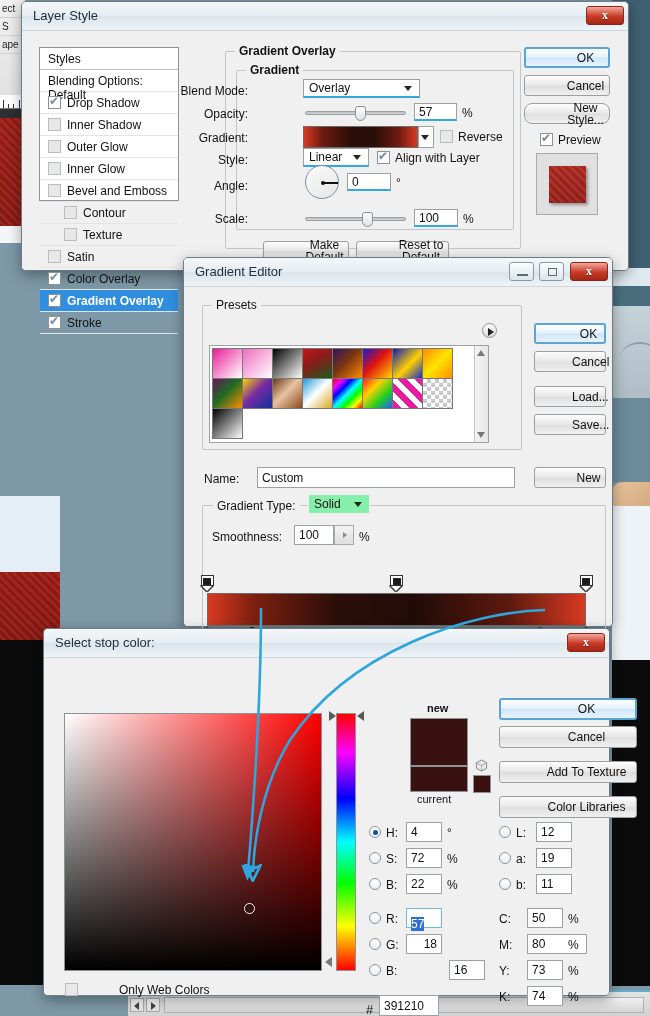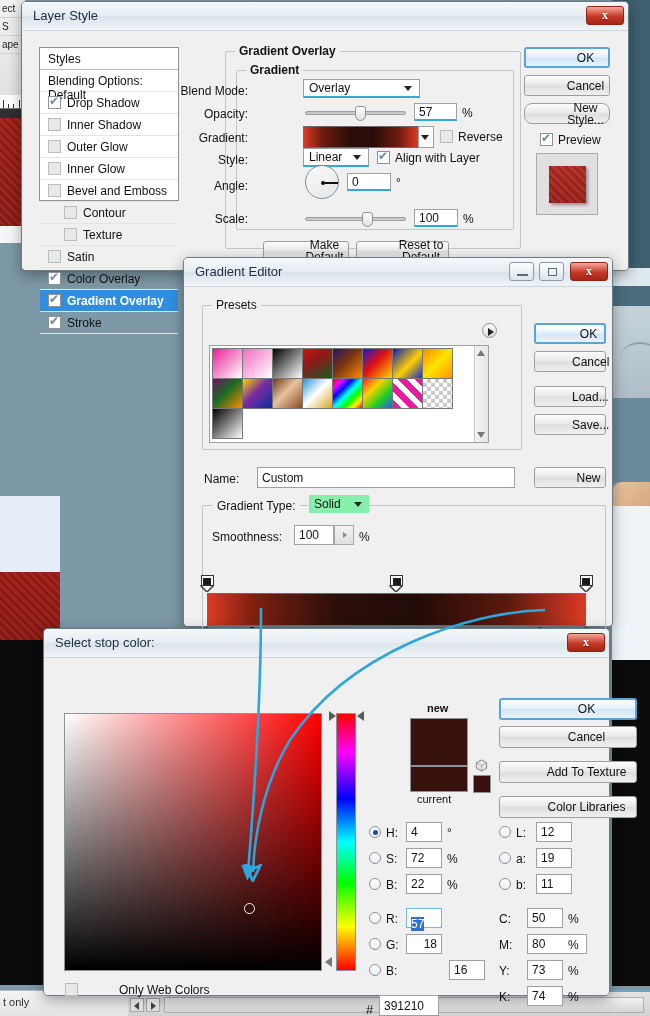--- a/index.html
+++ b/index.html
@@ -250,21 +250,20 @@
       <b></b>
     </div>
   <div class="r-blue"></div>
   <div class="r-skin"></div>
   <div class="r-white2"></div>
   <div class="r-sep"></div>
   <div class="r-blk"></div>
 </div>
 
 <div class="status-strip">
-  <div class="status-left">t only</div>
   <div class="hscroll">
     <div class="arrow" style="left:2px">
       <div class="tri" style="border-width:4px 5px 4px 0;border-color:transparent #444 transparent transparent;margin:3px 0 0 3px;"></div>
     </div>
     <div class="arrow" style="left:18px">
       <div class="tri" style="border-width:4px 0 4px 5px;border-color:transparent transparent transparent #444;margin:3px 0 0 4px;"></div>
     </div>
     <div class="thumb"></div>
   </div>
 </div>

